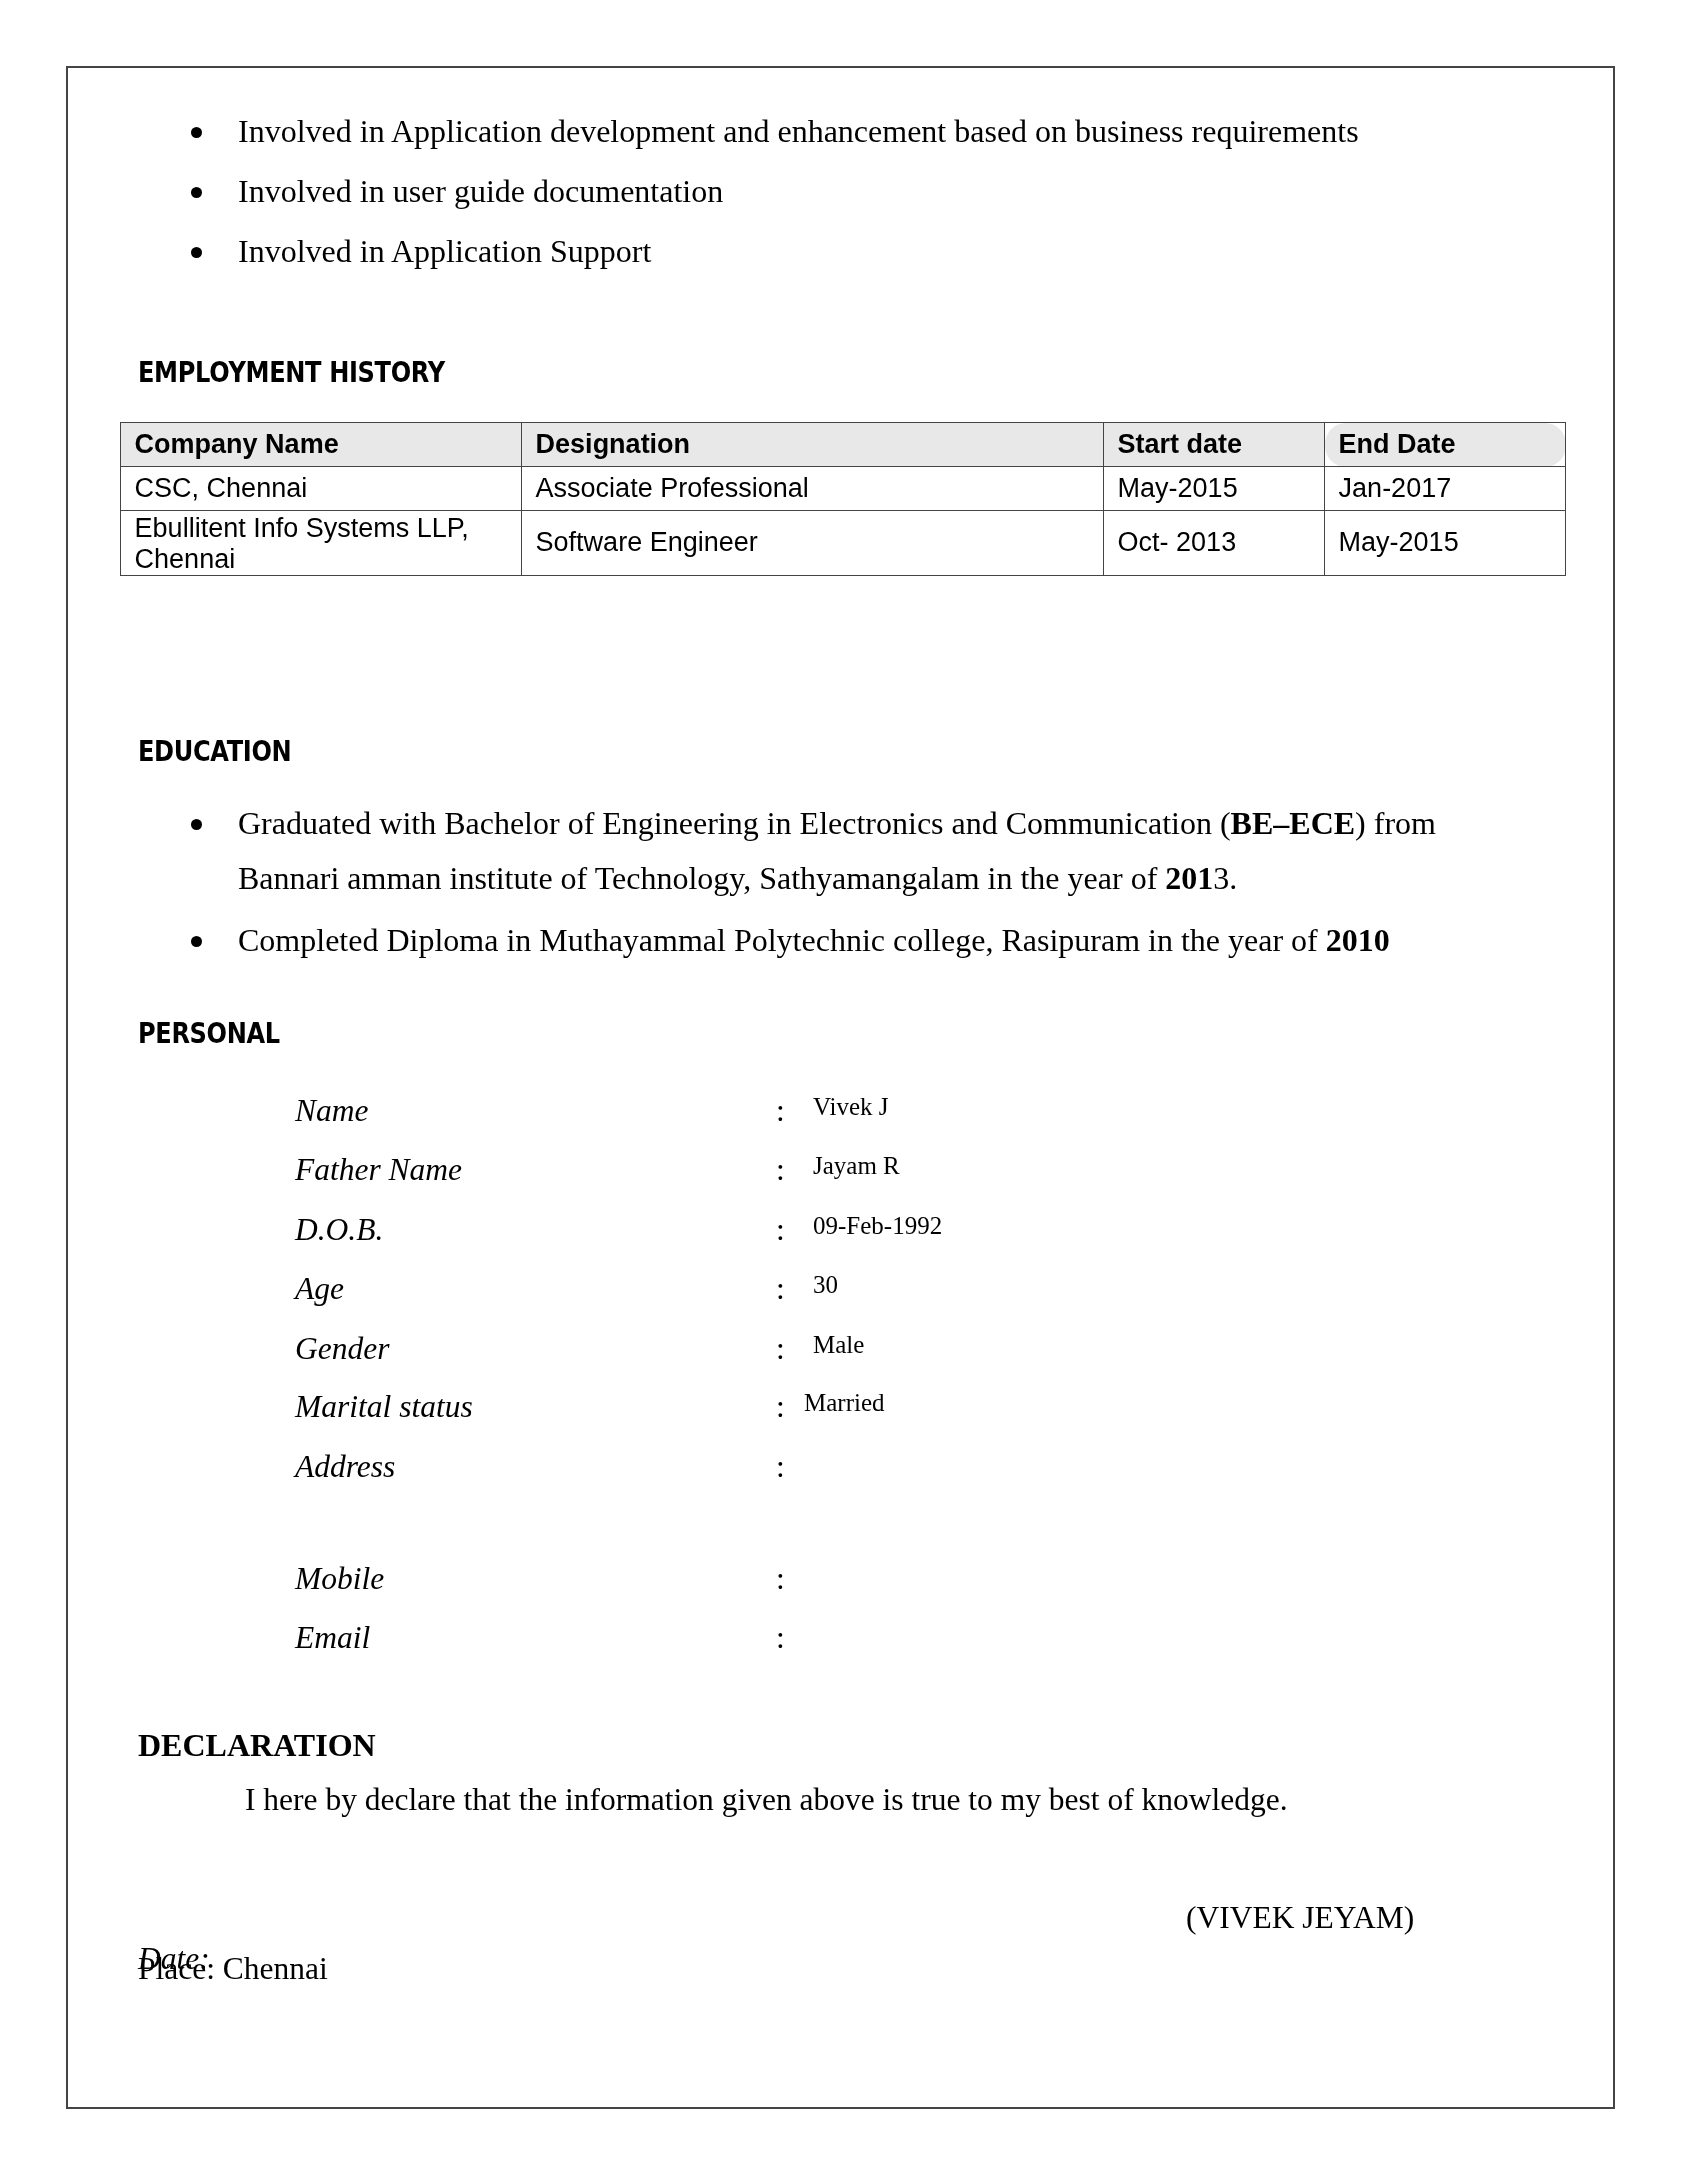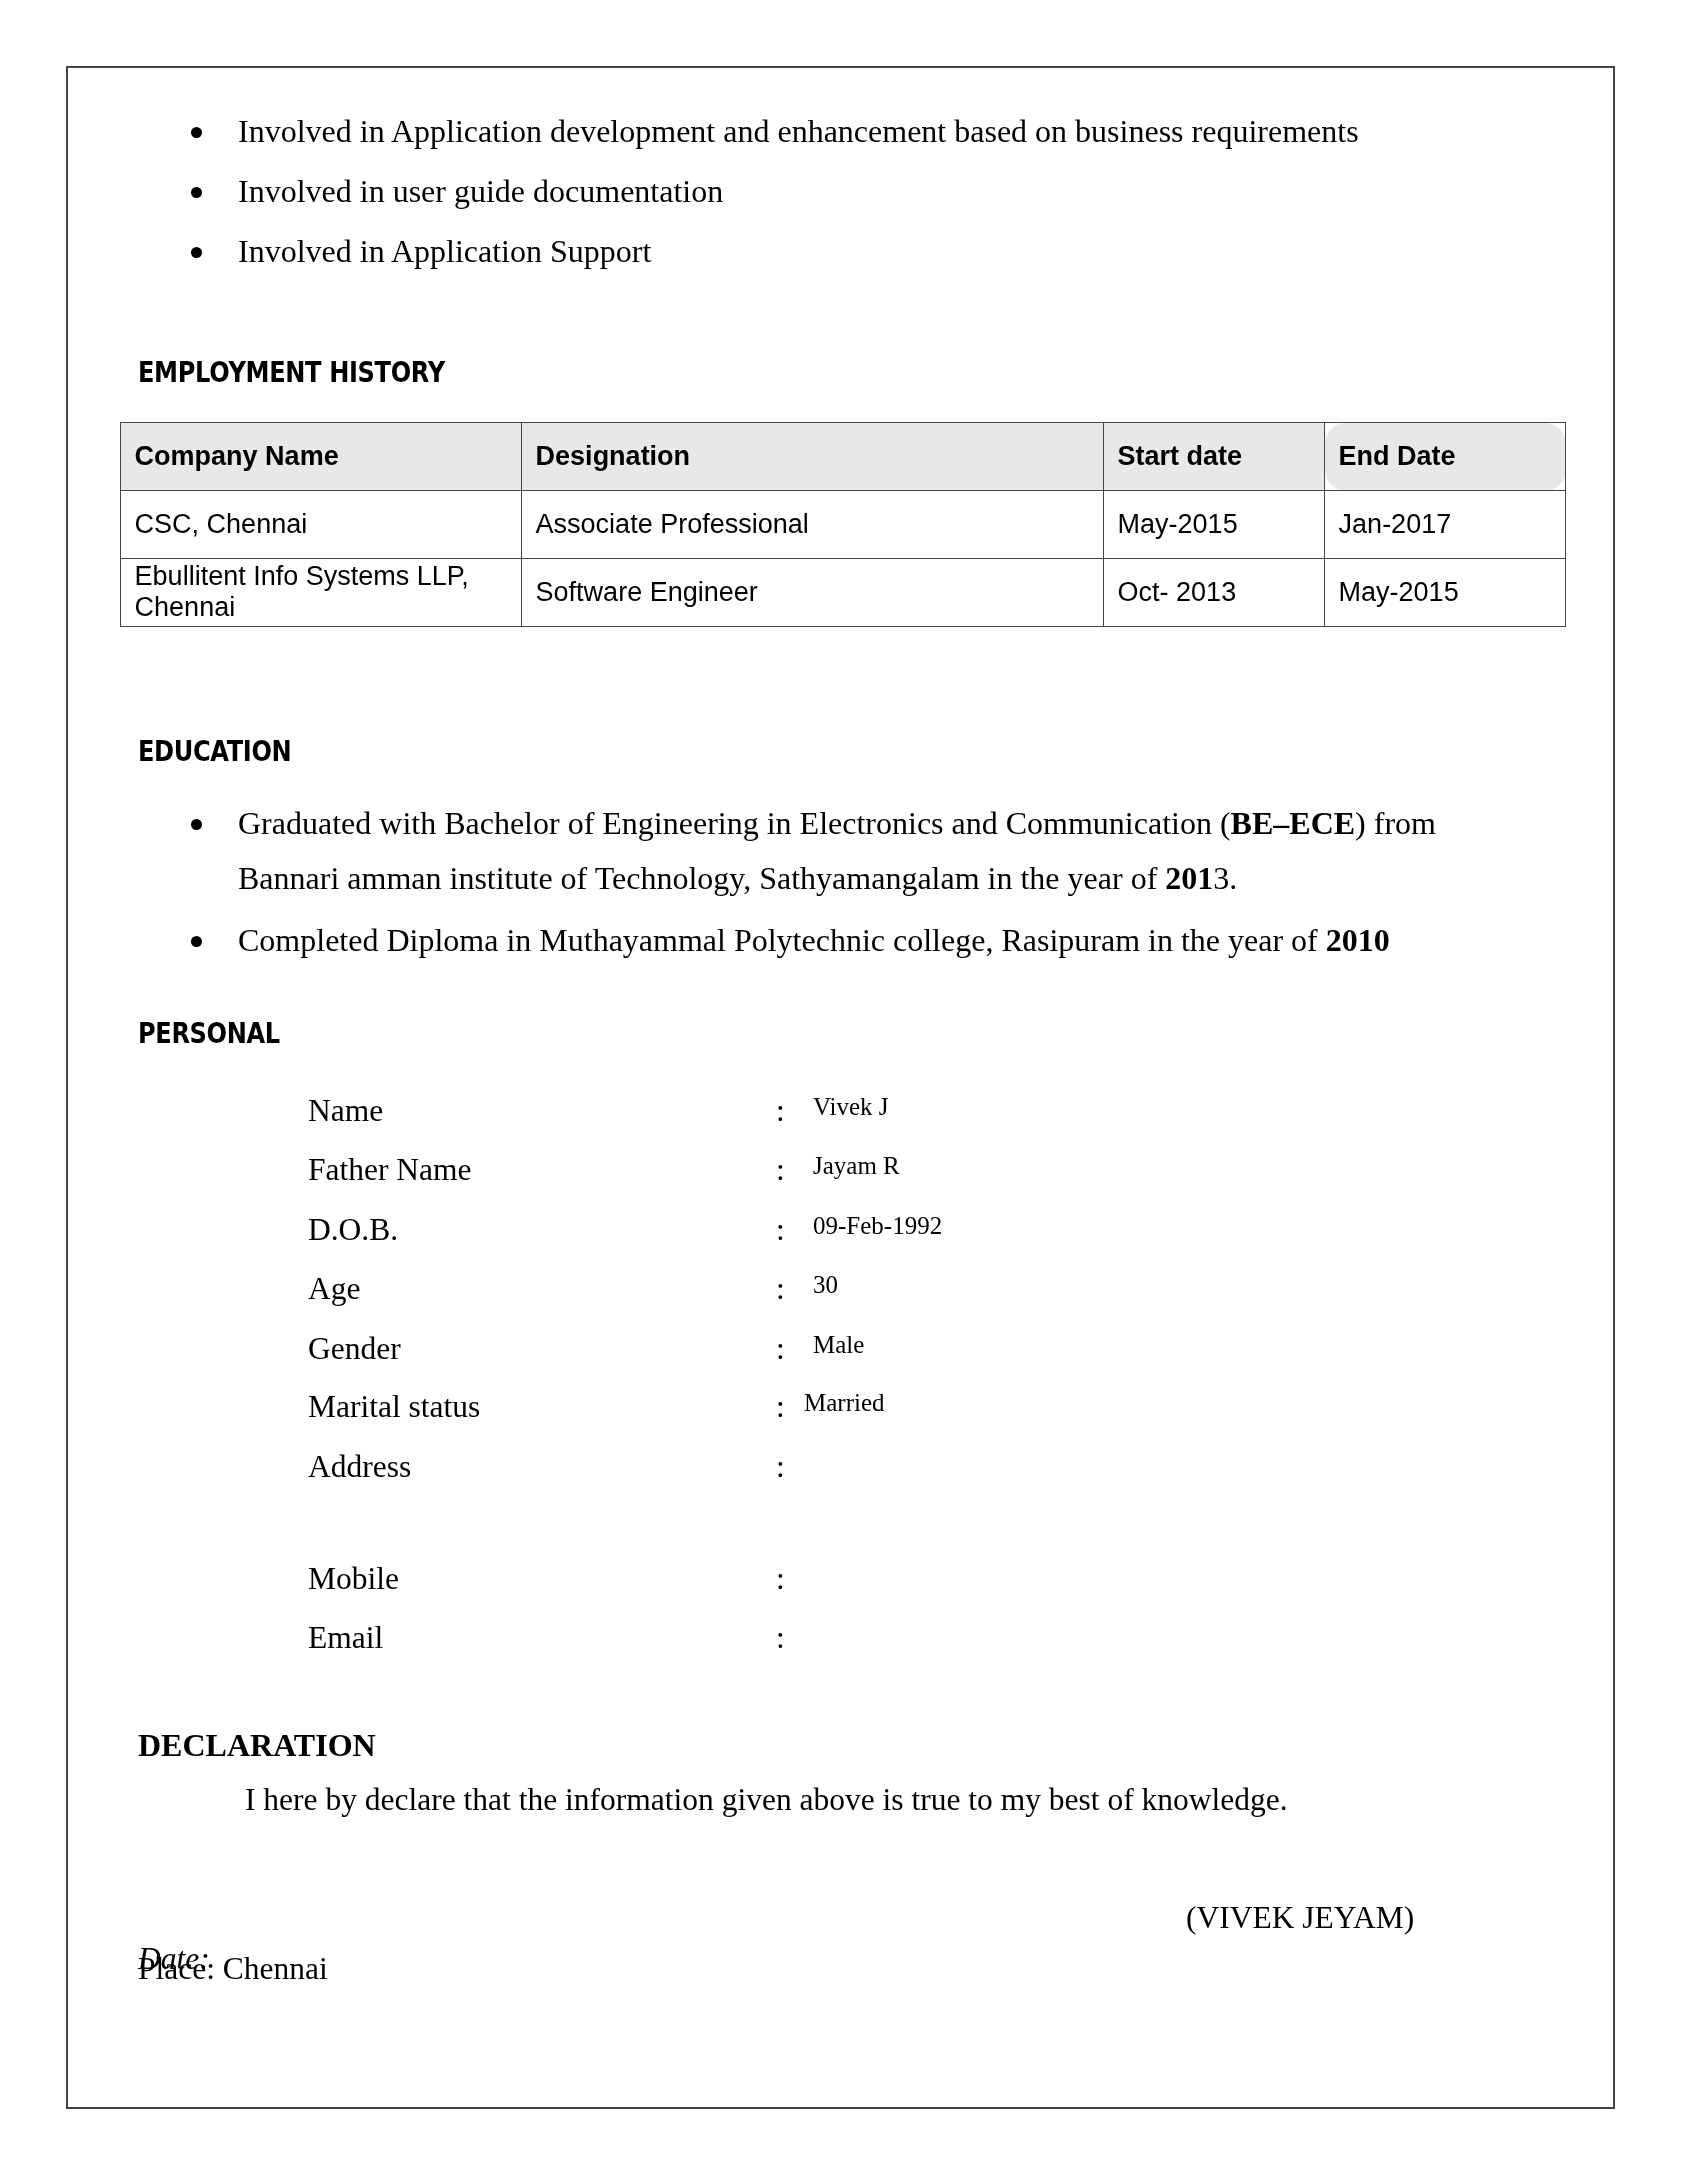--- a/index.html
+++ b/index.html
@@ -22,29 +22,29 @@
     position: absolute; left: 138px; font-size: 28px; font-weight: bold; letter-spacing: -0.4px;
     font-family: "DejaVu Sans", "Liberation Sans", sans-serif; transform: scaleX(0.86); transform-origin: left center;
   }
 
   
   .emp-table {
     position: absolute; left: 120px; top: 422px; width: 1446px; border-collapse: collapse;
     font-family: "Liberation Sans", "DejaVu Sans", sans-serif; font-size: 27px;
   }
   .emp-table td, .emp-table th {
-    border: 1.7px solid #444; padding: 0 13.6px; height: 68px; text-align: left; box-sizing: border-box;
+    border: 1.7px solid #444; padding: 0 13.6px; height: 44px; text-align: left; box-sizing: border-box;
   }
   .emp-table th { background: #e8e8e8; font-weight: bold; }
   .emp-table td.top-align { vertical-align: top; padding-top: 1.7px; }
   .col1 { width: 401px; } .col2 { width: 582px; } .col3 { width: 221px; } .col4 { width: 241px; border-radius: 21px; }
 
   .edu-text { position: absolute; left: 238px; font-size: 32px; line-height: 37px; white-space: nowrap; }
 
-  .personal-label { position: absolute; left: 308px; font-size: 31.5px; white-space: nowrap; }
+  .personal-label { position: absolute; left: 295px; font-size: 31.5px; white-space: nowrap; font-style: italic; }
   .personal-colon { position: absolute; left: 776px; font-size: 31.5px; }
   .personal-value { position: absolute; left: 813px; font-size: 25px; white-space: nowrap; }
 
   .decl-heading { position: absolute; left: 138px; top: 1727px; font-size: 32px; font-weight: bold; }
   .decl-text { position: absolute; left: 245px; top: 1782px; font-size: 31.5px; white-space: nowrap; }
 
   .footer-text { position: absolute; font-size: 31.5px; white-space: nowrap; }
 </style>
 </head>
 <body>

